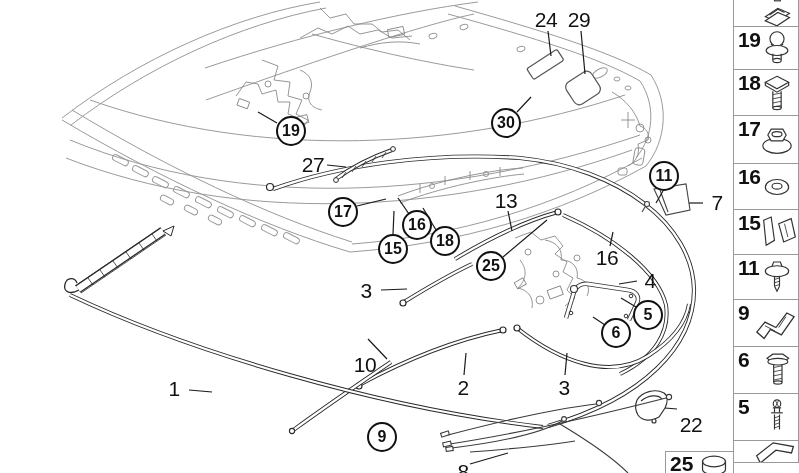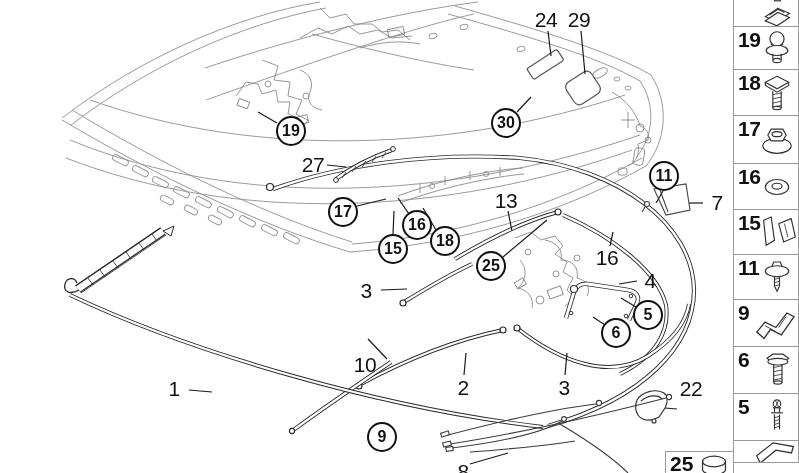--- a/index.html
+++ b/index.html
@@ -256,21 +256,21 @@
       <div class="callout-plain" style="left: 313px; top: 164px;">27</div>
       <div class="callout-plain" style="left: 506px; top: 200px;">13</div>
       <div class="callout-plain" style="left: 607px; top: 257px;">16</div>
       <div class="callout-plain" style="left: 366px; top: 290px;">3</div>
       <div class="callout-plain" style="left: 365px; top: 328px; margin-top: 36px;">10</div>
       <div class="callout-plain" style="left: 717px; top: 202px;">7</div>
       <div class="callout-plain" style="left: 650px; top: 280px;">4</div>
       <div class="callout-plain" style="left: 463px; top: 387px;">2</div>
       <div class="callout-plain" style="left: 564px; top: 387px;">3</div>
       <div class="callout-plain" style="left: 174px; top: 388px;">1</div>
-      <div class="callout-plain" style="left: 691px; top: 388px;">22</div>
+      <div class="callout-plain" style="left: 691px; top: 424px;">22</div>
       <div class="callout-plain" style="left: 463px; top: 471px;">8</div>
     </div>
   <div class="sidebar" id="sidebar">
       <div class="sbox first" style="height: 28px;">
         <span class="num"></span>
         <span class="icn"><svg width="40" height="34" viewBox="0 0 48 40">
             <g stroke="#333" stroke-width="1.4" fill="#fff">
               <rect x="21" y="0" width="7" height="9"></rect>
               <path d="M10,28 l15,-10 14,6 -15,10 z"></path>
               <path d="M10,33 l15,-10 14,6 -15,10 z"></path>

